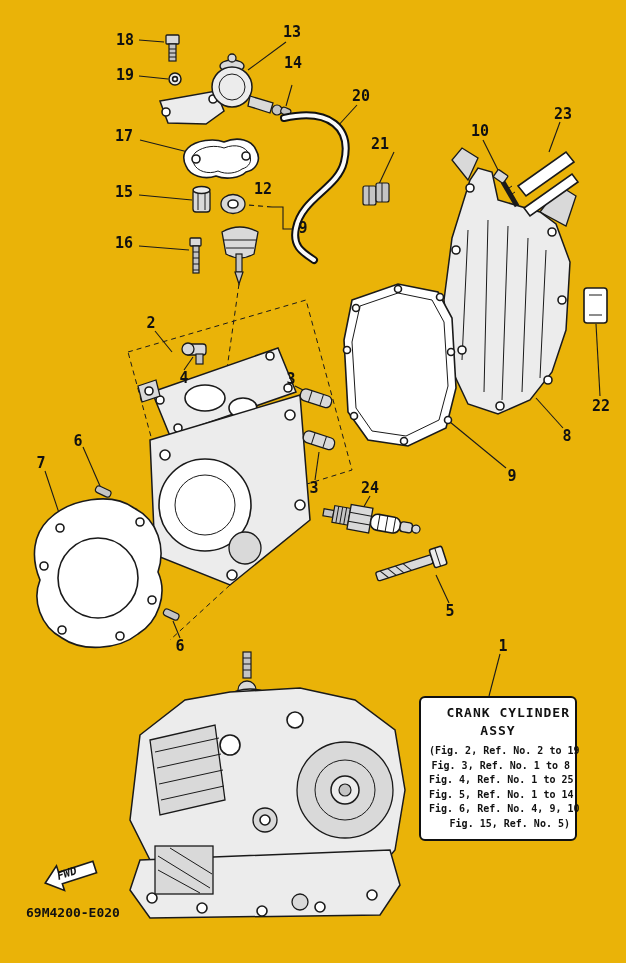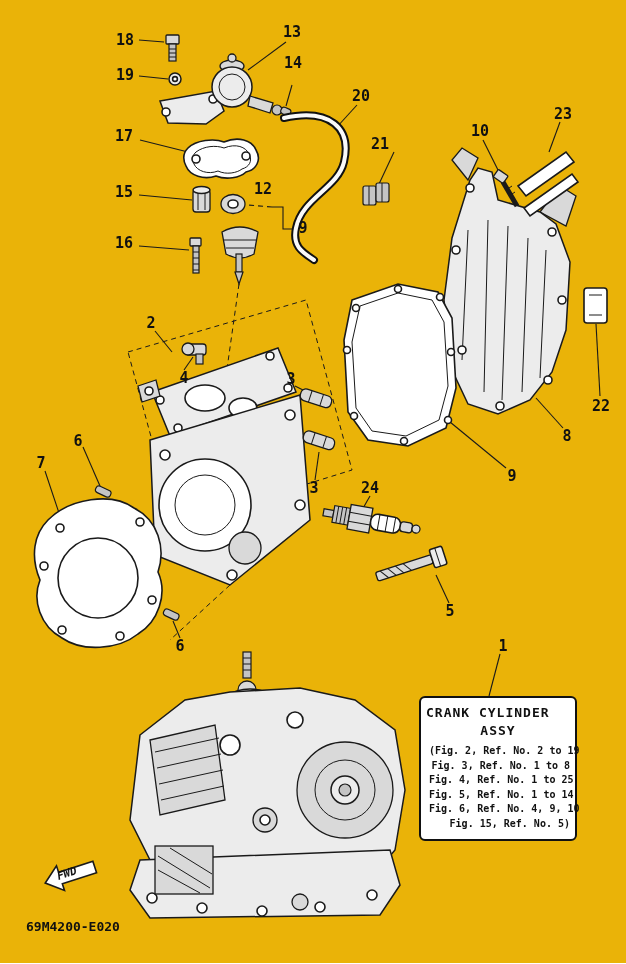--- a/index.html
+++ b/index.html
@@ -11,24 +11,24 @@
   .f1 {fill:#ececec;stroke:#1a1a1a;stroke-width:1.5;}
   .f2 {fill:#d9d9d9;stroke:#1a1a1a;stroke-width:1.3;}
   .f3 {fill:#c4c4c4;stroke:#1a1a1a;stroke-width:1.2;}
   .thin{stroke-width:1;}
   .dash{stroke-dasharray:5 4;}
   .lead{stroke:#1a1a1a;stroke-width:1.1;fill:none;}
   .callout{position:absolute;transform:translate(-50%,-50%);
            font:700 15px "DejaVu Sans Mono",monospace;color:#111;letter-spacing:0;}
   .assembly-box{position:absolute;left:419px;top:696px;width:158px;background:#fff;
                 border:2px solid #111;border-radius:6px;padding:7px 5px 8px 5px;box-sizing:border-box;}
-  .assembly-box .ttl{font:700 13px "DejaVu Sans Mono",monospace;text-align:left;letter-spacing:1px;}
+  .assembly-box .ttl{font:700 13px "DejaVu Sans Mono",monospace;text-align:right;letter-spacing:1px;}
   .assembly-box .sub{font:700 13px "DejaVu Sans Mono",monospace;text-align:center;margin:3px 0 6px 0;letter-spacing:1px;}
   .assembly-box .fig{font:700 10px "DejaVu Sans Mono",monospace;line-height:1.45;padding-left:3px;white-space:nowrap;text-align:right;}
-  .footer-code{position:absolute;left:26px;top:905px;font:700 13px "DejaVu Sans Mono",monospace;margin-top:14px;}
+  .footer-code{position:absolute;left:26px;top:905px;font:700 13px "DejaVu Sans Mono",monospace;}
   .fwd-text{position:absolute;left:57px;top:867px;font:700 11px "DejaVu Sans Mono",monospace;
             font-style:italic;transform:rotate(-18deg);}
 </style>
 </head>
 <body>
 
 <div class="stage">
 
   <svg width="626" height="964" viewBox="0 0 626 964">
 

